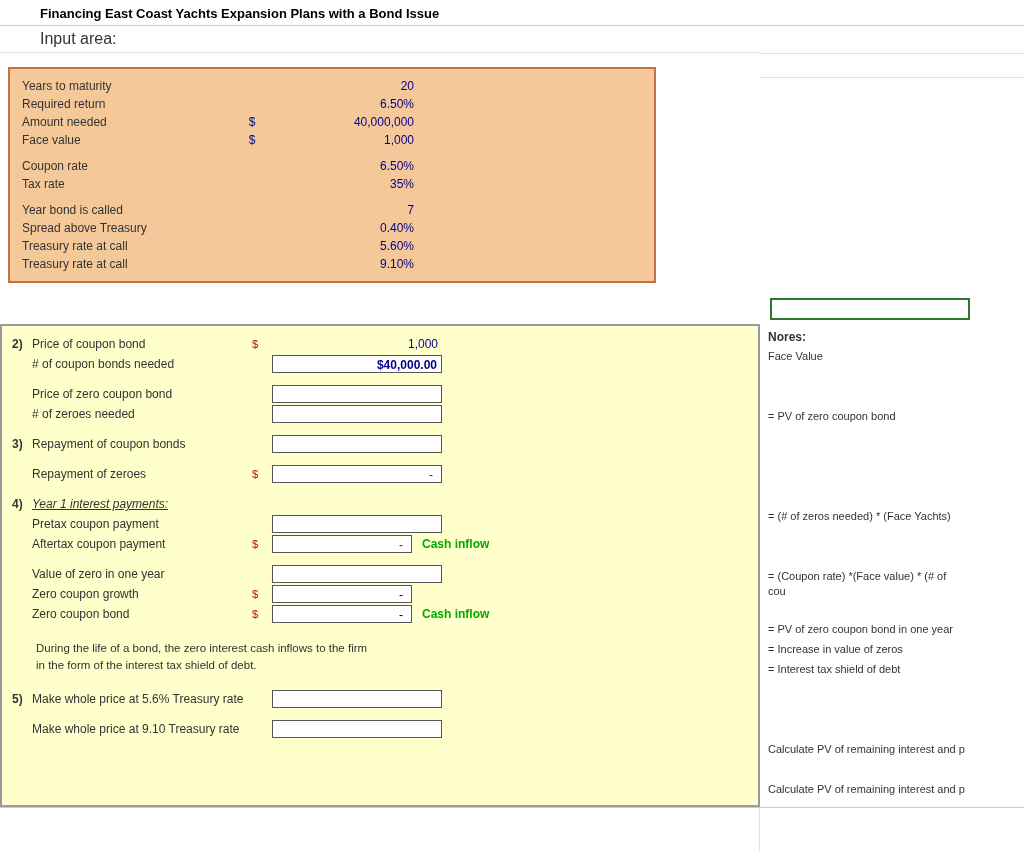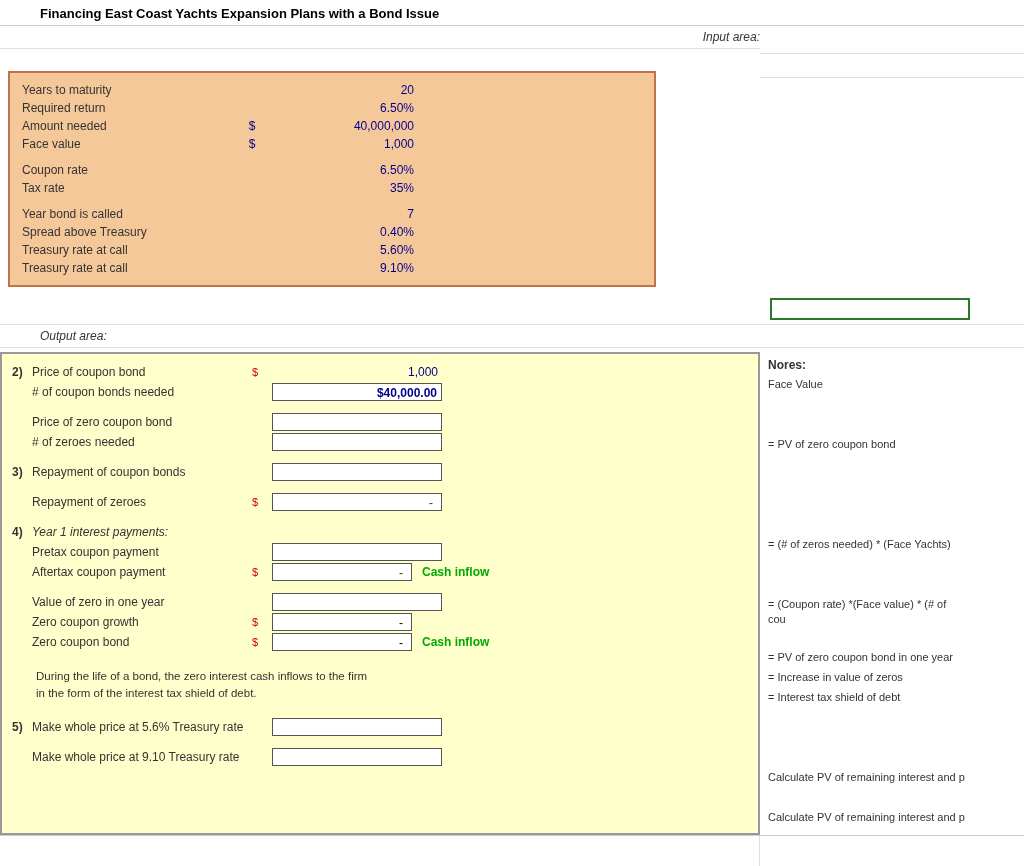--- a/index.html
+++ b/index.html
@@ -17,32 +17,30 @@
       display: flex;
       border-bottom: 1px solid #ccc;
       padding: 6px 0 4px 40px;
       font-weight: bold;
       font-size: 13px;
     }
 
     
     .section-label {
       padding: 4px 0 4px 40px;
-      font-style: italic;
-      font-size: 12px;
+      font-size: 16px;
       color: #333;
       border-bottom: 1px solid #e0e0e0;
-      text-align: right;
     }
 
     
     .input-area {
       background: #f5c89a;
       border: 2px solid #c0724a;
-      margin: 22px 8px 6px 8px;
+      margin: 14px 8px 6px 8px;
       padding: 8px 12px;
       width: 648px;
     }
 
     .input-row {
       display: flex;
       align-items: center;
       padding: 1px 0;
       min-height: 18px;
     }
@@ -115,20 +113,21 @@
     }
 
     .out-label {
       width: 220px;
       color: #333;
     }
 
     .out-label-italic {
       font-style: italic;
       font-weight: normal;
+      text-decoration: underline;
     }
 
     .out-dollar {
       width: 20px;
       color: #cc0000;
       font-size: 11px;
     }
 
     .out-input-box {
       border: 1px solid #555;
@@ -270,23 +269,20 @@
     <div class="top-right">
       <div style="height: 28px; border-bottom: 1px solid #e0e0e0;"></div>
       <div style="height: 24px; border-bottom: 1px solid #e0e0e0;"></div>
 
       <div style="height: 220px;"></div>
 
       <div style="border: 2px solid #2a7a2a; height: 22px; width: 200px; margin-left: 10px; background: #fff;"></div>
     </div>
   </div>
 
-  <div class="output-section-label">
-    <span>Output area:</span>
-  </div>
 
   <div class="output-area">
 
     <div class="output-left">
 
       <div class="out-row">
         <span class="out-number">2)</span>
         <span class="out-label">Price of coupon bond</span>
         <span class="out-dollar">$</span>
         <span class="out-value-blue">1,000</span>

